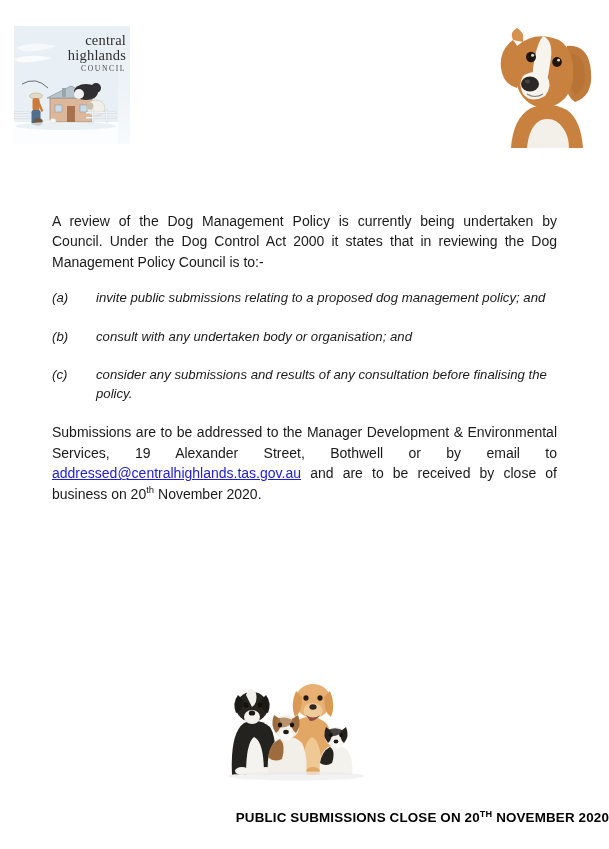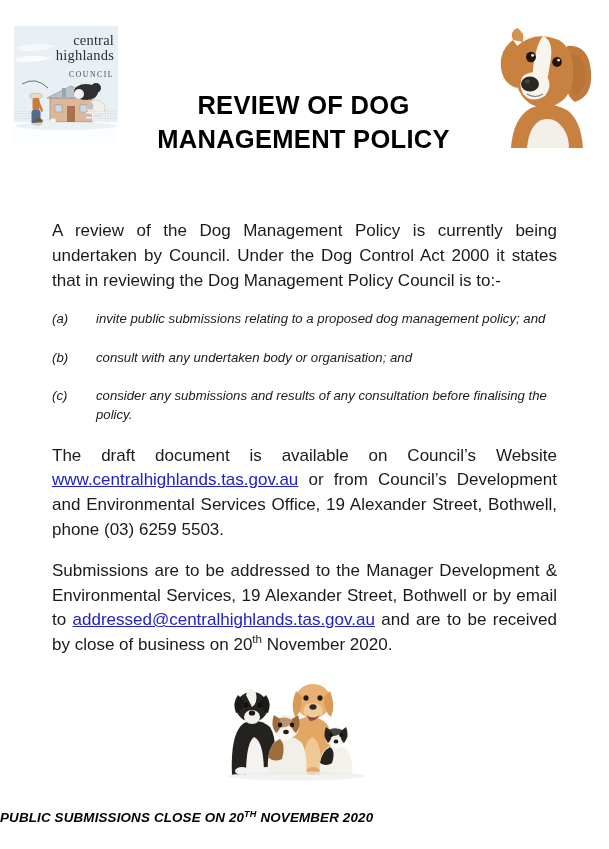--- a/index.html
+++ b/index.html
@@ -24,35 +24,36 @@
 
   
   .logo {
     position: absolute;
     left: 14px;
     top: 26px;
     width: 104px;
     height: 118px;
     background: linear-gradient(180deg, #e9f0f5 0%, #eef3f7 55%, #f7fafc 100%);
     overflow: hidden;
+    padding-left: 12px;
   }
   .logo-text {
     position: absolute;
     right: 4px;
     top: 7px;
     text-align: right;
     font-family: "Liberation Serif", serif;
     color: #2e2e2e;
     line-height: 1.02;
   }
   .logo-text .l1 { display:block; font-size: 14.5px; letter-spacing: .2px; }
   .logo-text .l2 { display:block; font-size: 14.5px; letter-spacing: .2px; font-family: Liberation Serif, serif; }
   .logo-text .l3 {
     display:block; font-size: 7.6px; letter-spacing: 1.6px;
-    margin-top: 8px; color:#4a4a4a;
+    margin-top: 2px; color:#4a4a4a;
   }
   .logo-art { position:absolute; left:0; top:0; width:104px; height:118px; }
 
   
   .puppy {
     position: absolute;
     right: 8px;
     top: 10px;
     width: 118px;
     height: 140px;
@@ -74,22 +75,22 @@
   .title .tline { display: block; white-space: nowrap; }
 
   
   .content {
     position: absolute;
     left: 52px;
     top: 203px;
     width: 505px;
   }
   p.para {
-    margin: 16px 0 16px 0;
-    font-size: 17px;
+    margin: 8px 0 16px 0;
+    font-size: 14px;
     line-height: 1.46;
     text-align: justify;
     text-justify: inter-word;
   }
   p.para.tight { margin-bottom: 13px; }
 
   .list { margin: 14px 0 6px 0; }
   .list-item {
     display: flex;
     margin-bottom: 19px;
@@ -117,24 +118,23 @@
     width: 178px;
     height: 118px;
   }
 
   
   .footer {
     position: absolute;
     left: 0;
     right: 0;
     top: 810px;
-    text-align: left;
+    text-align: right;
     font-size: 13.4px;
     font-weight: bold;
-    font-style: italic;
     letter-spacing: .15px;
     color: #000;
   }
 </style>
 </head>
 <body>
 
 <div class="header">
 
   <div class="logo">
@@ -209,24 +209,20 @@
     <ellipse cx="44.5" cy="71.5" rx="2.6" ry="1.9" fill="#55504b" opacity=".7"></ellipse>
 
     <ellipse cx="48" cy="47" rx="5" ry="5.2" fill="#20150d"></ellipse>
     <circle cx="49.6" cy="45.2" r="1.5" fill="#ffffff" opacity=".85"></circle>
     <ellipse cx="74" cy="52" rx="4.8" ry="5" fill="#20150d"></ellipse>
     <circle cx="75.6" cy="50.2" r="1.4" fill="#ffffff" opacity=".85"></circle>
 
     <path d="M44 84 Q52 89 60 84" stroke="#3a322b" stroke-width="1.1" fill="none" opacity=".6"></path>
   </svg>
 
-  <div class="title">
-    <span class="tline">REVIEW OF DOG</span>
-    <span class="tline">MANAGEMENT POLICY</span>
-  </div>
 </div>
 
 <div class="content">
 
   <p class="para">A review of the Dog Management Policy is currently being undertaken by Council.  Under the Dog Control Act 2000 it states that in reviewing the Dog Management Policy Council is to:-</p>
 
   <div class="list">
     <div class="list-item">
       <span class="marker">(a)</span>
       <span class="itext">invite public submissions relating to a proposed dog management policy; and</span>
@@ -235,21 +231,20 @@
       <span class="marker">(b)</span>
       <span class="itext">consult with any undertaken body or organisation; and</span>
     </div>
     <div class="list-item">
       <span class="marker">(c)</span>
       <span class="itext">consider any submissions and results of any consultation before finalising the policy.</span>
     </div>
   </div>
 
 
-  <p class="para tight"><span>The draft document is available on Council’s Website </span><a class="link" href="#">www.centralhighlands.tas.gov.au</a><span> or from Council’s Development and Environmental Services Office, 19 Alexander Street, Bothwell, phone (03) 6259 5503.</span></p>
 
   <p class="para"><span>Submissions are to be addressed to the Manager Development &amp; Environmental Services, 19 Alexander Street, Bothwell or by email to </span><a class="link" href="#">addressed@centralhighlands.tas.gov.au</a><span> and are to be received by close of business on 20</span><sup>th</sup><span> November 2020.</span></p>
 
 </div>
 
 <svg class="dogs" viewBox="0 0 178 118">
   <rect x="0" y="0" width="178" height="118" fill="#ffffff"></rect>
 
   <path d="M72 112 Q70 66 84 56 Q98 50 110 60 Q120 72 116 112 Z" fill="#e2a765"></path>
   <path d="M86 112 Q86 80 96 74 Q106 78 106 112 Z" fill="#efc894"></path>

